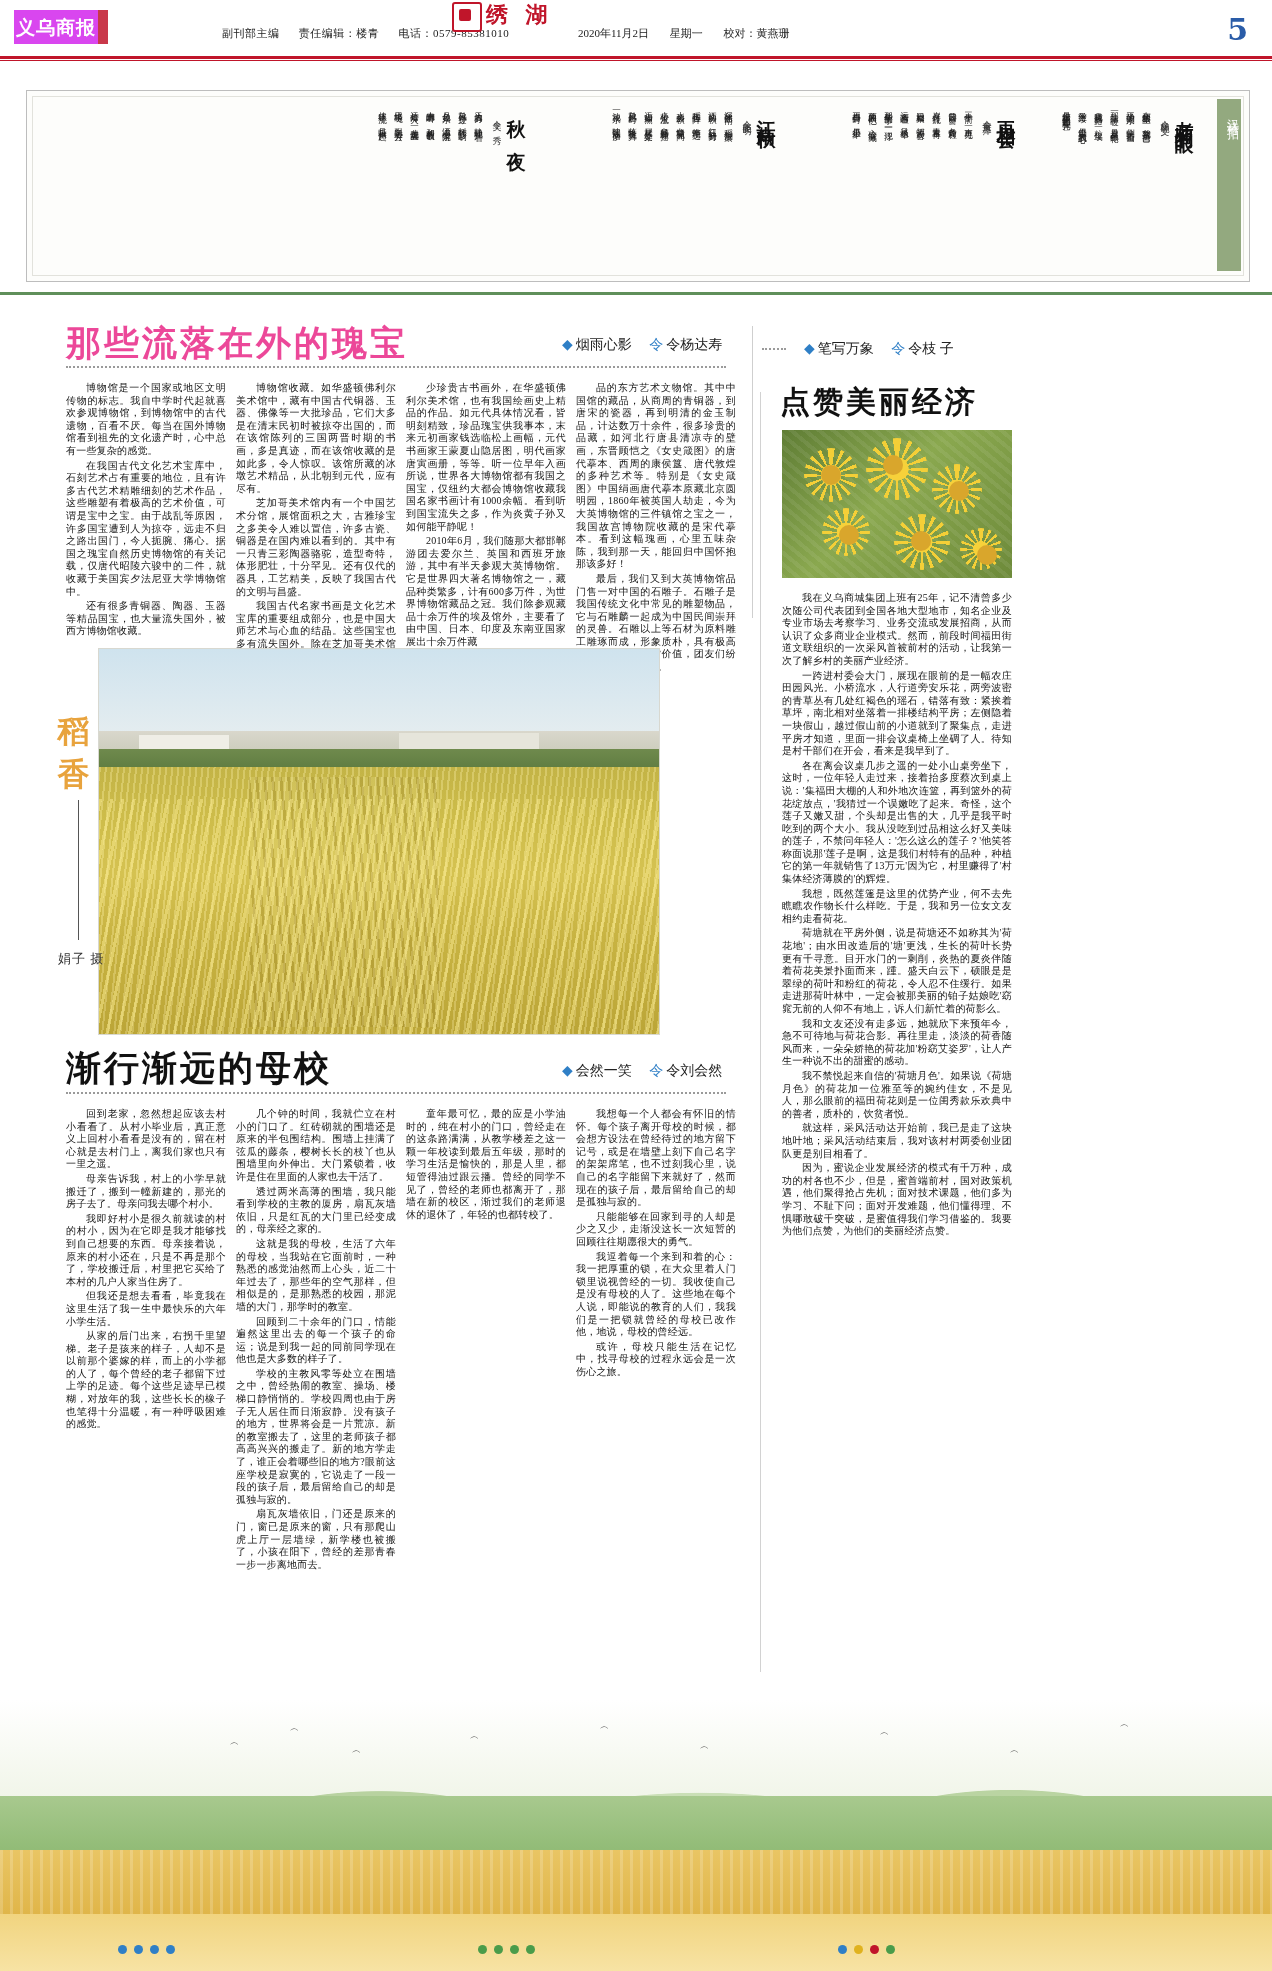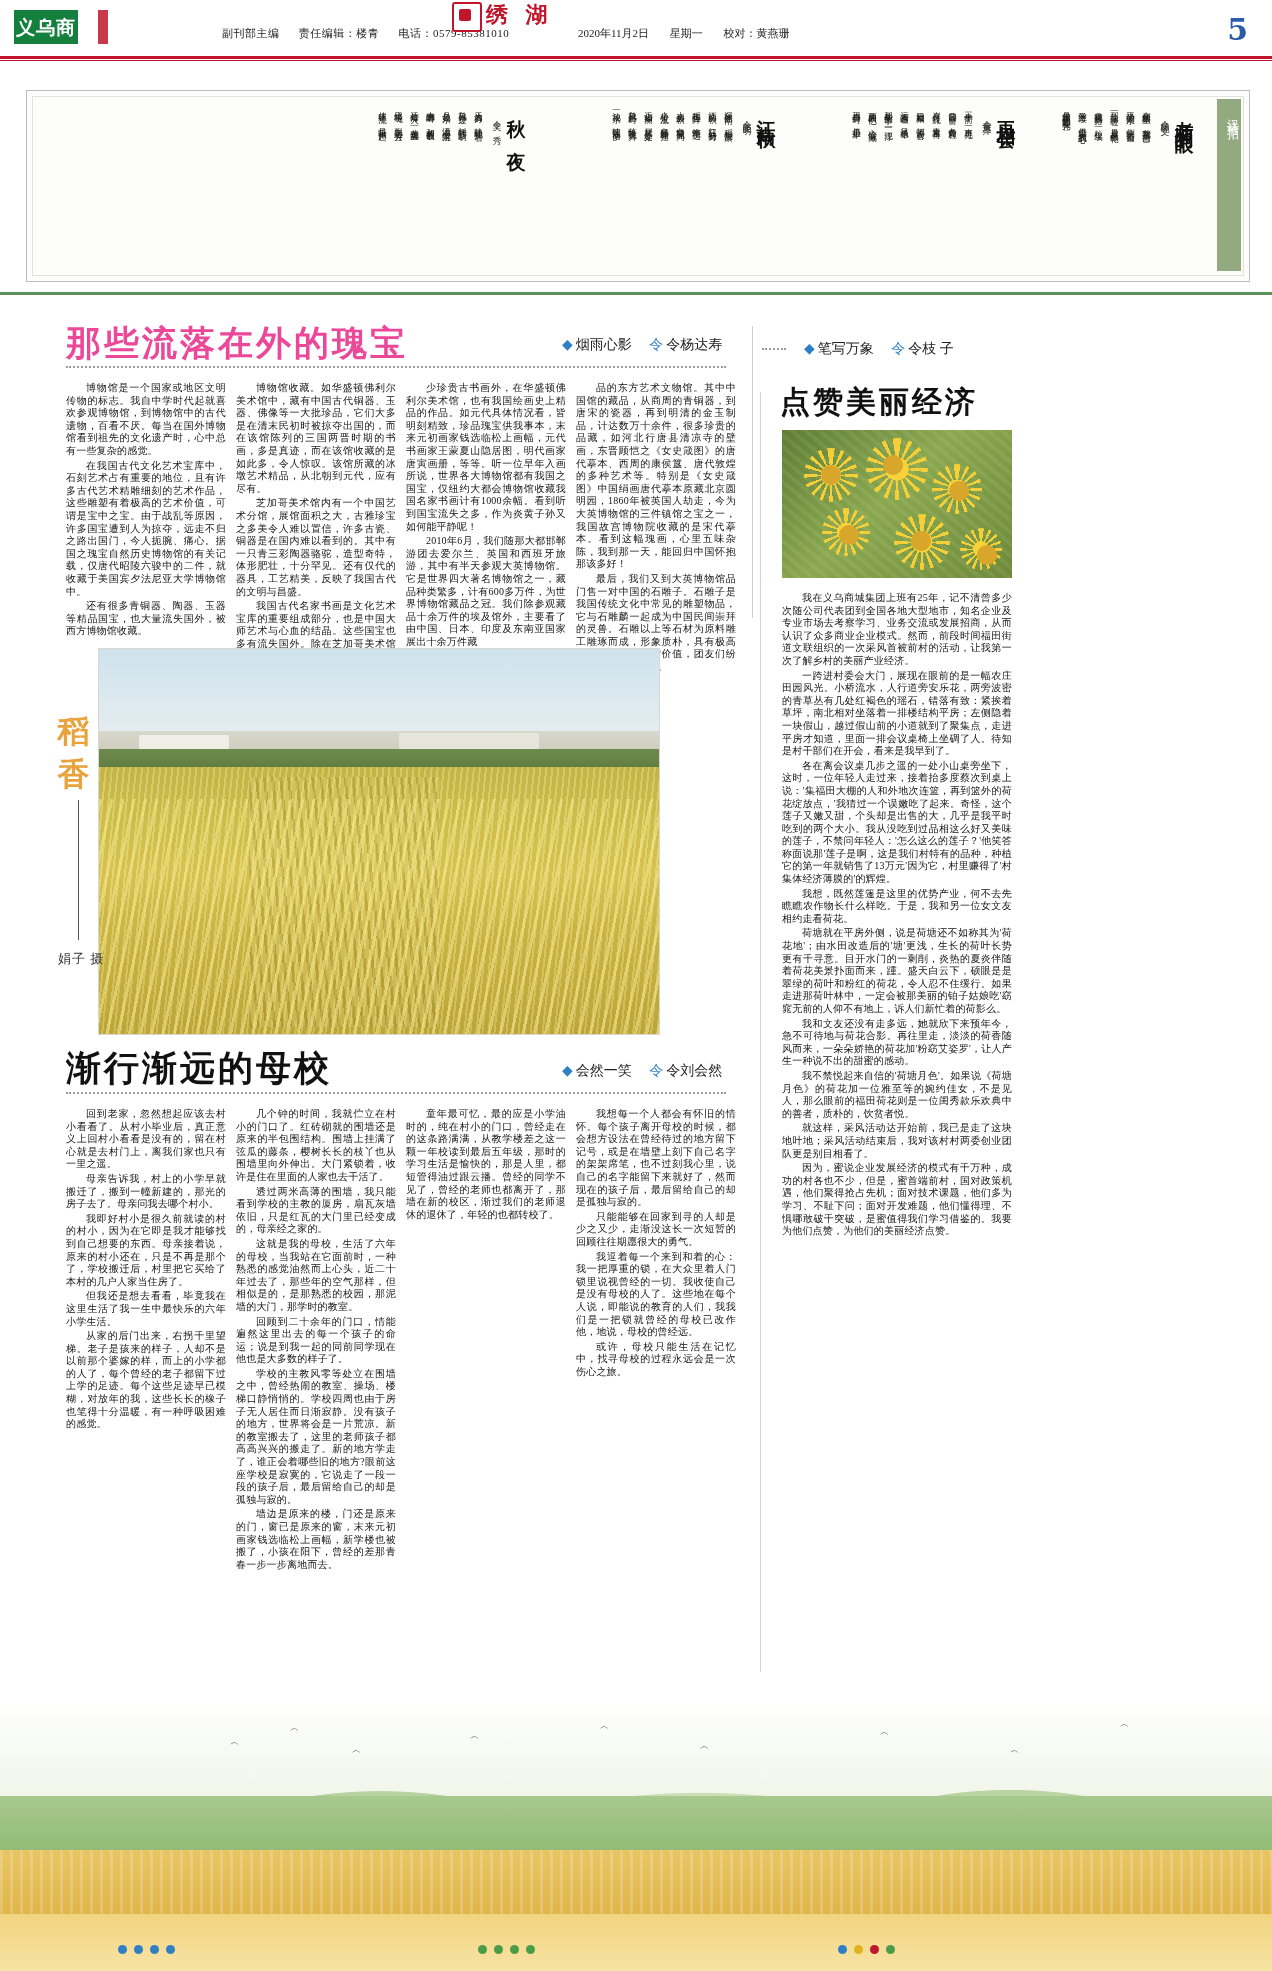--- a/index.html
+++ b/index.html
@@ -10,21 +10,21 @@
     color:#1a1a1a;
     position:relative;
     overflow:hidden;
   }
   .page{position:relative;width:1272px;height:1971px;overflow:hidden;background:#fff;}
 
   
   .masthead{position:absolute;top:0;left:0;width:1272px;height:62px;}
   .masthead-rule{position:absolute;left:0;top:56px;width:1272px;height:3px;background:#c0152a;}
   .masthead-rule2{position:absolute;left:0;top:60px;width:1272px;height:1px;background:#c0152a;}
-  .logo{position:absolute;left:14px;top:10px;width:64px;height:34px;background:#15803d;
+  .logo{position:absolute;left:14px;top:10px;width:84px;height:34px;background:#d946ef;
         color:#fff;font-family:"DejaVu Serif",serif;font-weight:bold;font-size:19px;
         letter-spacing:1px;text-align:center;line-height:34px;}
   .logo-tail{position:absolute;left:98px;top:10px;width:10px;height:34px;background:#c0152a;opacity:.85;}
   .mast-info{position:absolute;left:222px;top:26px;font-size:11px;color:#222;letter-spacing:.5px;}
   .mast-info span{margin-right:16px;}
   .mast-brand{position:absolute;left:452px;top:2px;width:130px;height:34px;}
   .mast-brand-box{position:absolute;left:0;top:0;width:26px;height:26px;border:2px solid #c0152a;border-radius:3px;}
   .mast-brand-box:after{content:"";position:absolute;left:5px;top:5px;width:12px;height:12px;background:#c0152a;border-radius:2px;}
   .mast-brand-name{position:absolute;left:34px;top:-2px;font-size:22px;font-weight:bold;color:#c0152a;letter-spacing:6px;}
   .mast-date{position:absolute;left:578px;top:26px;font-size:11px;color:#222;}
@@ -326,21 +326,21 @@
     <p>我即好村小是很久前就读的村的村小，因为在它即是我才能够找到自己想要的东西。母亲接着说，原来的村小还在，只是不再是那个了，学校搬迁后，村里把它买给了本村的几户人家当住房了。</p>
     <p>但我还是想去看看，毕竟我在这里生活了我一生中最快乐的六年小学生活。</p>
     <p>从家的后门出来，右拐千里望梯。老子是孩来的样子，人却不是以前那个婆嫁的样，而上的小学都的人了，每个曾经的老子都留下过上学的足迹。每个这些足迹早已模糊，对放年的我，这些长长的橡子也笔得十分温暖，有一种呼吸困难的感觉。</p>
   </div>
   <div class="col" style="left:236px;top:1108px;width:160px;">
     <p>几个钟的时间，我就伫立在村小的门口了。红砖砌就的围墙还是原来的半包围结构。围墙上挂满了弦瓜的藤条，樱树长长的枝丫也从围墙里向外伸出。大门紧锁着，收许是住在里面的人家也去干活了。</p>
     <p>透过两米高薄的围墙，我只能看到学校的主教的厦房，扇瓦灰墙依旧，只是红瓦的大门里已经变成的，母亲经之家的。</p>
     <p>这就是我的母校，生活了六年的母校，当我站在它面前时，一种熟悉的感觉油然而上心头，近二十年过去了，那些年的空气那样，但相似是的，是那熟悉的校园，那泥墙的大门，那学时的教室。</p>
     <p>回顾到二十余年的门口，情能遍然这里出去的每一个孩子的命运；说是到我一起的同前同学现在他也是大多数的样子了。</p>
     <p>学校的主教风零等处立在围墙之中，曾经热闹的教室、操场、楼梯口静悄悄的。学校四周也由于房子无人居住而日渐寂静。没有孩子的地方，世界将会是一片荒凉。新的教室搬去了，这里的老师孩子都高高兴兴的搬走了。新的地方学走了，谁正会着哪些旧的地方?眼前这座学校是寂寞的，它说走了一段一段的孩子后，最后留给自己的却是孤独与寂的。</p>
-    <p>墙边是原来的楼，门还是原来的门，窗已是原来的窗，末来元初画家钱选临松上画幅，新学楼也被搬了，小孩在阳下，曾经的差那青春一步一步离地而去。</p>
+    <p>扇瓦灰墙依旧，门还是原来的门，窗已是原来的窗，只有那爬山虎上厅一层墙绿，新学楼也被搬了，小孩在阳下，曾经的差那青春一步一步离地而去。</p>
   </div>
   <div class="col" style="left:406px;top:1108px;width:160px;">
     <p>童年最可忆，最的应是小学油时的，纯在村小的门口，曾经走在的这条路满满，从教学楼差之这一颗一年校读到最后五年级，那时的学习生活是愉快的，那是人里，都短管得油过跟云播。曾经的同学不见了，曾经的老师也都离开了，那墙在新的校区，渐过我们的老师退休的退休了，年轻的也都转校了。</p>
   </div>
   <div class="col" style="left:576px;top:1108px;width:160px;">
     <p>我想每一个人都会有怀旧的情怀。每个孩子离开母校的时候，都会想方设法在曾经待过的地方留下记号，或是在墙壁上刻下自己名字的架架席笔，也不过刻我心里，说自己的名字能留下来就好了，然而现在的孩子后，最后留给自己的却是孤独与寂的。</p>
     <p>只能能够在回家到寻的人却是少之又少，走渐没这长一次短暂的回顾往往期愿很大的勇气。</p>
     <p>我逗着每一个来到和着的心：我一把厚重的锁，在大众里着人门锁里说视曾经的一切。我收使自己是没有母校的人了。这些地在每个人说，即能说的教育的人们，我我们是一把锁就曾经的母校已改作他，地说，母校的曾经远。</p>
     <p>或许，母校只能生活在记忆中，找寻母校的过程永远会是一次伤心之旅。</p>
   </div>

